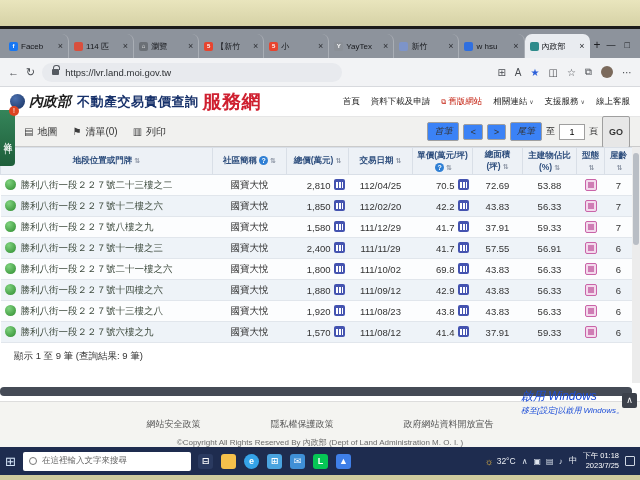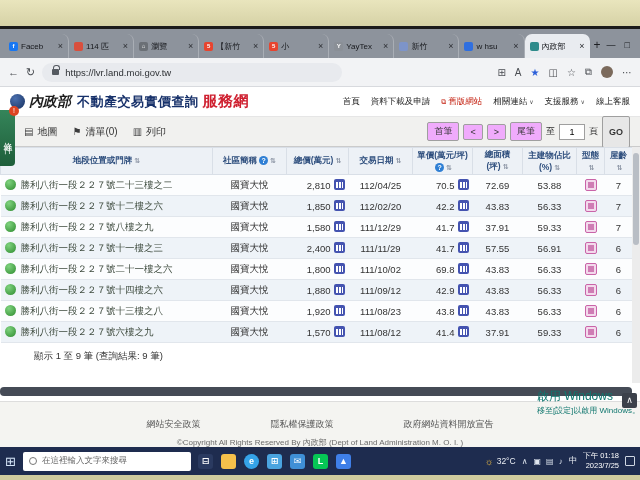--- a/index.html
+++ b/index.html
@@ -39,35 +39,35 @@
     overflow:hidden; font-size:1px; }
 
   
   .siteheader { height:30px; background:#fff; display:flex; align-items:center; padding:0 10px;
     gap:4px; border-bottom:1px solid #e6e6e6; }
   .emblem { width:15px; height:15px; border-radius:50%; flex:0 0 auto;
     background:radial-gradient(circle at 35% 30%,#4a6fae,#17305f); }
   .logoscript { font-family:"DejaVu Serif","Liberation Serif",serif; font-style:italic; font-weight:bold;
     font-size:14px; color:#1d1d1d; margin-right:2px; white-space:nowrap; }
   .titlemain { font-size:13px; font-weight:bold; color:#17316a; letter-spacing:.5px; white-space:nowrap; }
-  .titlered { font-size:15px; font-weight:bold; color:#cf2030; letter-spacing:.5px; white-space:nowrap; }
+  .titlered { font-size:19px; font-weight:bold; color:#cf2030; letter-spacing:.5px; white-space:nowrap; }
   .sitenav { margin-left:auto; display:flex; gap:11px; font-size:8.5px; color:#222; align-items:center;
     white-space:nowrap; }
   .navitem { display:inline-flex; align-items:center; gap:2px; }
   .navitem.red { color:#c21807;text-align:right; }
   .ext { font-size:7px; }
   .caret { font-size:6px; color:#555; }
 
   
   .toolbar { height:30px; background:#f1f1ef; border-bottom:1px solid #cbcbcb; display:flex;
     align-items:center; padding:0 10px 0 24px; gap:15px; font-size:10px; color:#333; }
   .tool { display:inline-flex; gap:4px; align-items:center; }
   .tool .ic { font-size:10px; color:#3d3d3d; }
   .pager { margin-left:auto; display:flex; align-items:center; gap:4px; font-size:9px; color:#333; }
-  .pbtn { background:#f0abfc; border:1px solid #9f9f9f; padding:2px 6px; border-radius:2px; }
+  .pbtn { background:#3b82f6; border:1px solid #9f9f9f; padding:2px 6px; border-radius:2px;font-style:italic; }
   .pinput { width:26px; height:16px; border:1px solid #9f9f9f; text-align:center; font-size:9px; background:#fff; }
   .go { background:#e7e7e7; border:1px solid #9f9f9f; padding:10px 6px; font-weight:bold; border-radius:2px; }
 
   .sidetab { position:absolute; left:0; top:84px; width:15px; height:56px; z-index:6;
     background:linear-gradient(#35855a,#1e5e3a); color:#fff; writing-mode:vertical-rl;
     font-size:9px; letter-spacing:3px; display:flex; align-items:center; justify-content:center;
     border-radius:0 4px 4px 0; }
   .sidetab .badge { position:absolute; top:-4px; right:-4px; width:10px; height:10px; background:#d42;
     color:#fff; border-radius:50%; font-size:7px; line-height:10px; text-align:center;
     writing-mode:horizontal-tb; letter-spacing:0; }
@@ -91,27 +91,27 @@
     vertical-align:-2px; background:radial-gradient(circle at 35% 30%,#7fd37f,#2e8b2e); }
   .addr { color:#3d4a3d; }
   .trend { display:inline-block; width:11px; height:11px; background:#4453b0; border-radius:2px;
     margin-left:3px; vertical-align:-1px; position:relative; }
   .trend::before { content:""; position:absolute; left:2px; bottom:2px; width:7px; height:6px;
     background:linear-gradient(90deg,#fff 0 2px,transparent 2px 3px,#fff 3px 5px,transparent 5px 6px,#fff 6px 7px); }
   .type-ic { display:inline-block; width:12px; height:12px; border:1px solid #c964a8; background:#f3d9ec;
     border-radius:2px; vertical-align:-2px; position:relative; }
   .type-ic::before { content:""; position:absolute; left:2px; top:2px; width:6px; height:6px; background:#cf7cb4; }
 
-  .results { font-size:9.5px; color:#333; padding:7px 0 0 14px;margin-left:20px; }
+  .results { font-size:9.5px; color:#333; padding:7px 0 0 14px; }
   .hscroll { position:absolute; left:0; top:240px; width:632px; height:9px; background:#454b56; border-radius:4px; }
   .vscroll { position:absolute; right:0; top:0; width:8px; height:236px; background:#ececec; }
   .vthumb { position:absolute; top:6px; left:1px; width:6px; height:92px; background:#b9bec5; border-radius:3px; }
   .totop { position:absolute; right:3px; top:246px; width:15px; height:15px; background:#3c414b;
     color:#fff; font-size:9px; text-align:center; line-height:15px; border-radius:2px; z-index:7; }
-  .watermark { position:absolute; right:0; top:241px; color:#0f766e; z-index:5; text-align:left; }
+  .watermark { position:absolute; right:16px; top:241px; color:#1d4ed8; z-index:5; text-align:left;font-style:italic; }
   .wm1 { font-size:12px; }
   .wm2 { font-size:8px; }
   .footerband { position:absolute; left:0; right:0; top:254px; bottom:0; background:#f4f4f1;
     border-top:1px solid #ddd; }
   .flinks { display:flex; justify-content:center; gap:70px; font-size:9px; color:#555; padding-top:16px; }
   .copyright { text-align:center; font-size:8px; color:#6b6b6b; padding-top:6px; }
 
   
   .taskbar { height:28px; background:#1e2c4f; display:flex; align-items:center; padding:0 5px; gap:7px; }
   .start { color:#d4e4f7; font-size:13px; line-height:1; }

